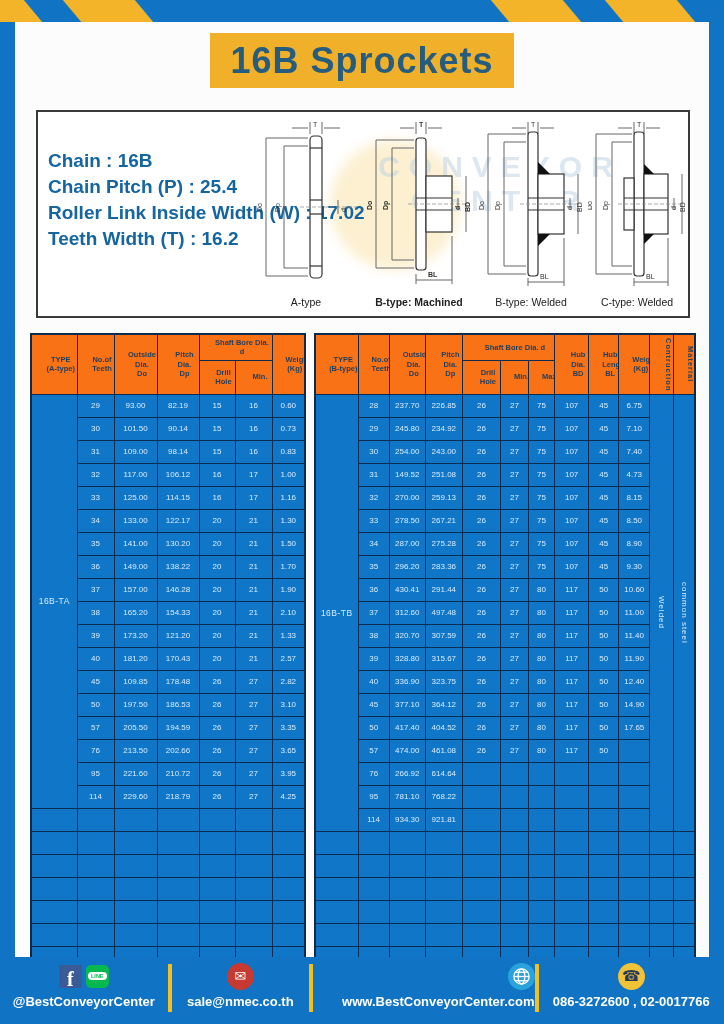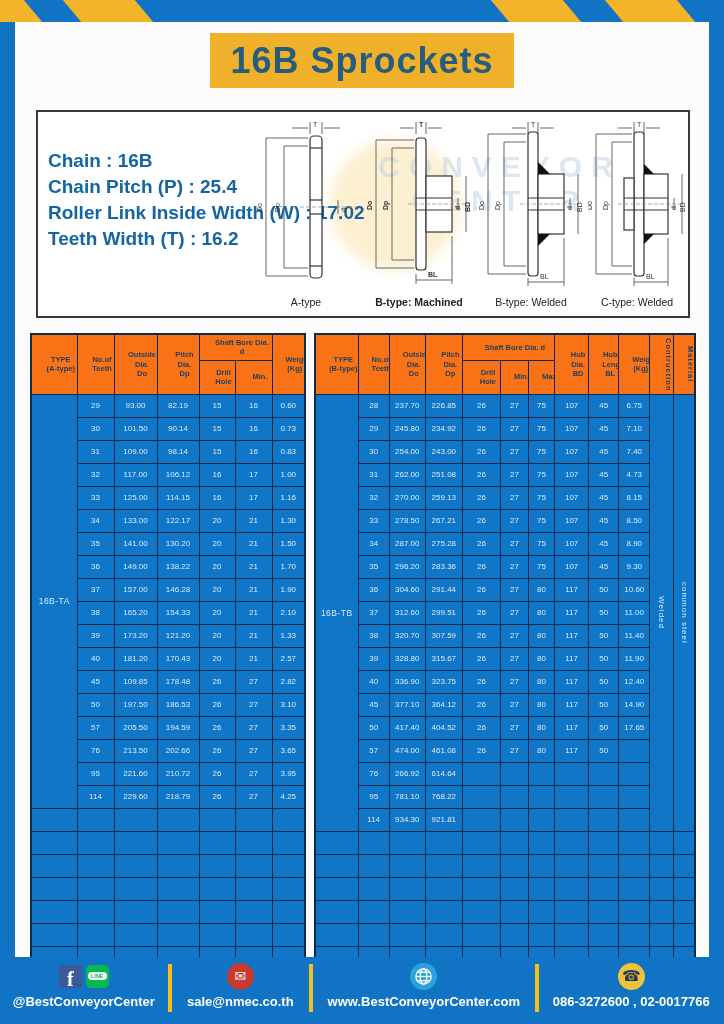--- a/index.html
+++ b/index.html
@@ -59,21 +59,21 @@
   th.vert-head{writing-mode:vertical-rl;letter-spacing:1px;font-size:7.5px;}
   .t-left{left:30px;top:333px;width:274px;}
   .t-right{left:314px;top:333px;width:382px;}
 
   
   .footer{position:absolute;left:0;top:957px;width:724px;height:67px;background:#1173c3;
     display:flex;align-items:flex-start;justify-content:center;}
   .fgroup{display:flex;flex-direction:column;align-items:center;justify-content:flex-start;padding-top:4px;}
   .g1{width:168px;}
   .g2{width:138px;}
-  .g3{width:222px;}
+  .g3{width:222px;align-items:flex-end;}
   .g4{width:186px;}
   .fdivider{width:4px;height:48px;background:#f3c01c;margin-top:7px;}
   .icon-row{display:flex;gap:4px;align-items:center;height:30px;}
   .ftext{color:#fff;font-size:13px;font-weight:bold;margin-top:3px;white-space:nowrap;}
   .fb-icon{width:23px;height:23px;background:#3a5a98;color:#fff;font-family:"Liberation Serif",serif;
     font-size:20px;font-weight:bold;display:flex;align-items:flex-end;justify-content:center;line-height:0.9;}
   .line-icon{width:23px;height:23px;background:#06b94e;border-radius:5px;display:flex;align-items:center;justify-content:center;}
   .line-bubble{background:#fff;border-radius:6px;padding:1px 3px;color:#06b94e;font-size:5.5px;font-weight:bold;}
   .mail-icon{width:27px;height:27px;border-radius:50%;background:#c63a32;color:#fff;font-size:14px;
     display:flex;align-items:center;justify-content:center;}
@@ -555,21 +555,21 @@
         <td>243.00</td>
         <td>26</td>
         <td>27</td>
         <td>75</td>
         <td>107</td>
         <td>45</td>
         <td>7.40</td>
       </tr>
       <tr>
         <td>31</td>
-        <td>262.00</td>
+        <td>149.52</td>
         <td>251.08</td>
         <td>26</td>
         <td>27</td>
         <td>75</td>
         <td>107</td>
         <td>45</td>
         <td>4.73</td>
       </tr>
       <tr>
         <td>32</td>
@@ -610,33 +610,33 @@
         <td>283.36</td>
         <td>26</td>
         <td>27</td>
         <td>75</td>
         <td>107</td>
         <td>45</td>
         <td>9.30</td>
       </tr>
       <tr>
         <td>36</td>
-        <td>304.60</td>
+        <td>430.41</td>
         <td>291.44</td>
         <td>26</td>
         <td>27</td>
         <td>80</td>
         <td>117</td>
         <td>50</td>
         <td>10.60</td>
       </tr>
       <tr>
         <td>37</td>
         <td>312.60</td>
-        <td>299.51</td>
+        <td>497.48</td>
         <td>26</td>
         <td>27</td>
         <td>80</td>
         <td>117</td>
         <td>50</td>
         <td>11.00</td>
       </tr>
       <tr>
         <td>38</td>
         <td>320.70</td>

